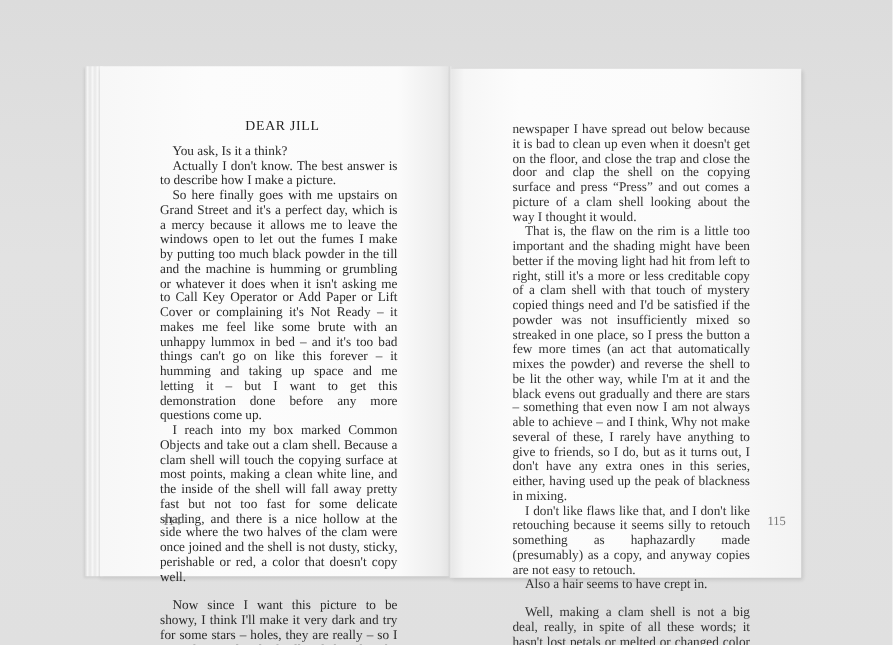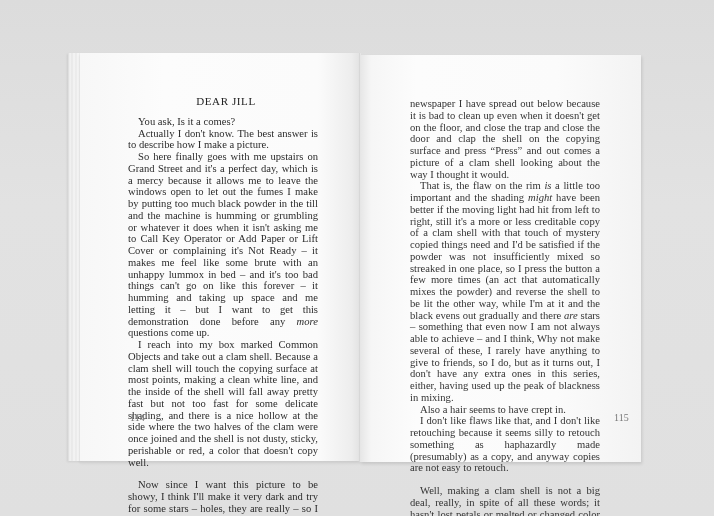--- a/index.html
+++ b/index.html
@@ -39,50 +39,50 @@
   }
   .left-text { left: 128px; top: 96px; width: 190px; }
   .right-text { left: 410px; top: 98px; width: 190px; color: #333; }
   .title {
     text-align: center; font-size: 11px; letter-spacing: 0.6px;
     margin: 0 0 8px 0; padding-left: 6px; color: #222;
   }
   .para { margin: 0; text-indent: 10px; }
   .para.noindent { text-indent: 0; }
   .gap { height: 11px; }
-  .para .emph { font-style: italic; }
+  .para .emph { }
   .page-num {
     position: absolute; font-size: 10px; color: #777;
   }
   .num-left { left: 130px; top: 412px; }
   .num-right { left: 614px; top: 412px; }
 </style>
 </head>
 <body>
 
 <div class="book">
   <div class="edge-stack"></div>
 
   <div class="page page-left"></div>
   <div class="page page-right"></div>
   <div class="spine"></div>
 
   <div class="text-block left-text">
     <div class="title">DEAR JILL</div>
-    <p class="para">You ask, Is it a comes?</p>
+    <p class="para">You ask, Is it a think?</p>
     <p class="para">Actually I don't know. The best answer is to describe how I make a picture.</p>
     <p class="para"><span>So here finally goes with me upstairs on Grand Street and it's a perfect day, which is a mercy because it allows me to leave the windows open to let out the fumes I make by putting too much black powder in the till and the machine is humming or grumbling or whatever it does when it isn't asking me to Call Key Operator or Add Paper or Lift Cover or complaining it's Not Ready – it makes me feel like some brute with an unhappy lummox in bed – and it's too bad things can't go on like this forever – it humming and taking up space and me letting it – but I want to get this demonstration done before any </span><span class="emph">more</span><span> questions come up.</span></p>
     <p class="para">I reach into my box marked Common Objects and take out a clam shell. Because a clam shell will touch the copying surface at most points, making a clean white line, and the inside of the shell will fall away pretty fast but not too fast for some delicate shading, and there is a nice hollow at the side where the two halves of the clam were once joined and the shell is not dusty, sticky, perishable or red, a color that doesn't copy well.</p>
     <div class="gap"></div>
     <p class="para">Now since I want this picture to be showy, I think I'll make it very dark and try for some stars – holes, they are really – so I open the powdered ink till and shovel in the black at about a dollar a spoonful, being careful not to let any drop on the</p>
   </div>
   <div class="page-num num-left">114</div>
 
   <div class="text-block right-text">
     <p class="para noindent">newspaper I have spread out below because it is bad to clean up even when it doesn't get on the floor, and close the trap and close the door and clap the shell on the copying surface and press “Press” and out comes a picture of a clam shell looking about the way I thought it would.</p>
     <p class="para"><span>That is, the flaw on the rim </span><span class="emph">is</span><span> a little too important and the shading </span><span class="emph">might</span><span> have been better if the moving light had hit from left to right, still it's a more or less creditable copy of a clam shell with that touch of mystery copied things need and I'd be satisfied if the powder was not insufficiently mixed so streaked in one place, so I press the button a few more times (an act that automatically mixes the powder) and reverse the shell to be lit the other way, while I'm at it and the black evens out gradually and there </span><span class="emph">are</span><span> stars – something that even now I am not always able to achieve – and I think, Why not make several of these, I rarely have anything to give to friends, so I do, but as it turns out, I don't have any extra ones in this series, either, having used up the peak of blackness in mixing.</span></p>
+    <p class="para">I don't like flaws like that, and I don't like retouching because it seems silly to retouch something as haphazardly made (presumably) as a copy, and anyway copies are not easy to retouch.</p>
     <p class="para">Also a hair seems to have crept in.</p>
-    <p class="para">I don't like flaws like that, and I don't like retouching because it seems silly to retouch something as haphazardly made (presumably) as a copy, and anyway copies are not easy to retouch.</p>
     <div class="gap"></div>
     <p class="para">Well, making a clam shell is not a big deal, really, in spite of all these words; it hasn't lost petals or melted or changed color and it is still early in the day – the neighbors won't complain of</p>
   </div>
   <div class="page-num num-right">115</div>
 </div>
 
 </body></html>

